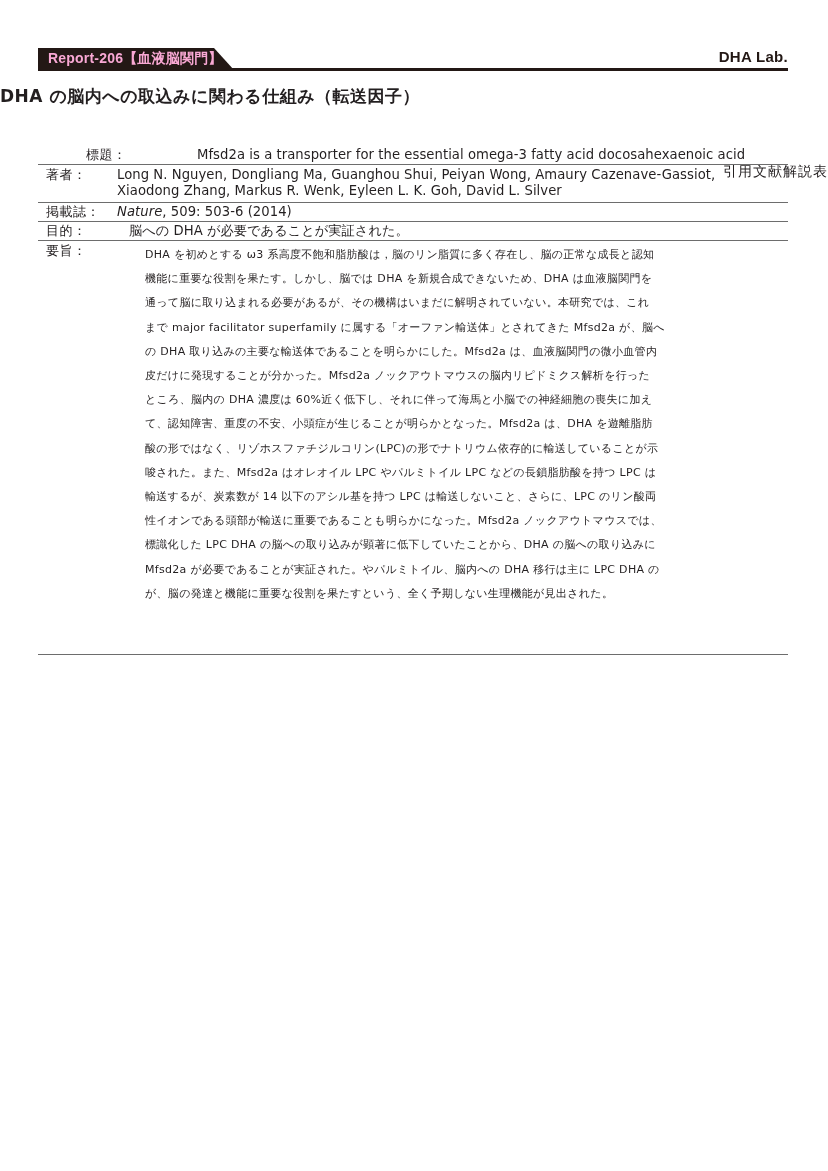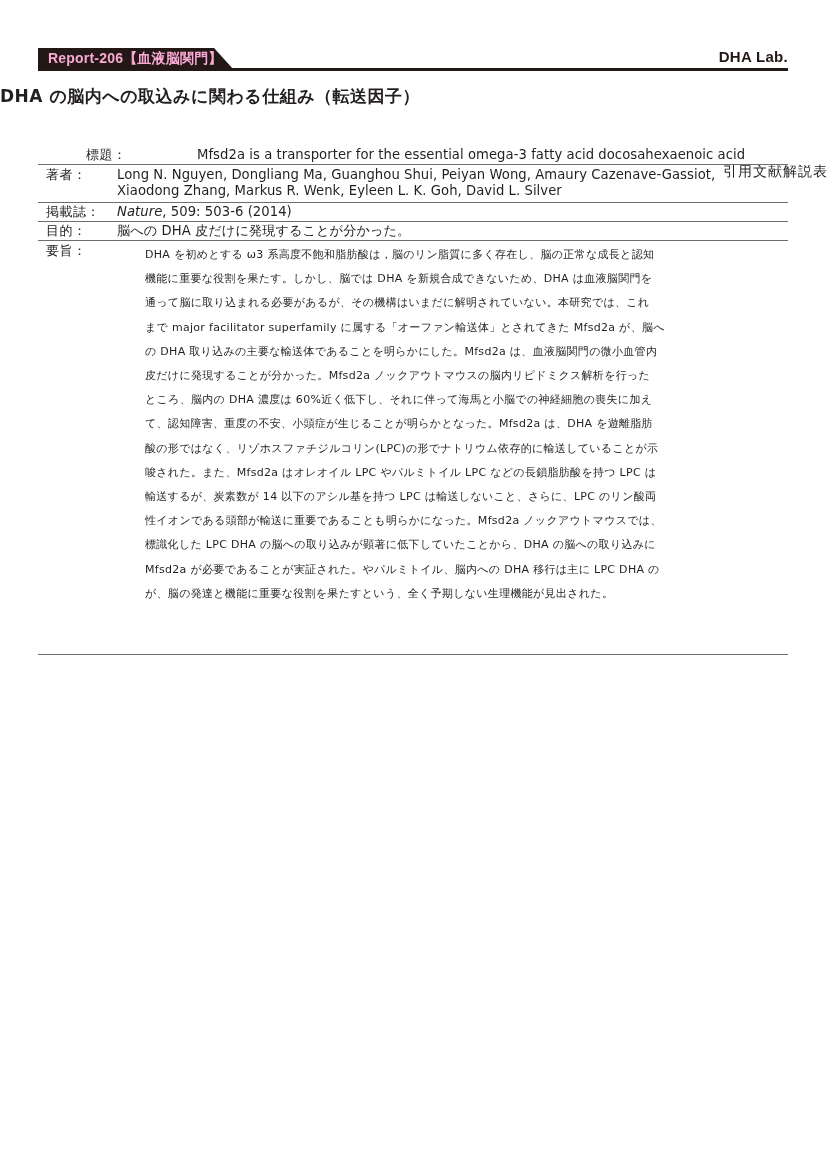--- a/index.html
+++ b/index.html
@@ -107,21 +107,21 @@
       font-size: 13.2px;
       line-height: 16px;
       letter-spacing: 0.05px;
     }
     .row-title { height: 18px; }
     .row-title .ref-label, .row-title .ref-value { padding-top: 1px; line-height: 16px; margin-left: 40px; }
     .row-authors { height: 37px; }
     .row-authors .ref-label, .row-authors .ref-value { padding-top: 2px; line-height: 16px; }
     .row-journal { height: 18px; }
     .row-journal .ref-label, .row-journal .ref-value { padding-top: 1px; line-height: 16px; }
-    .row-purpose { height: 18px; }
+    .row-purpose { height: 18px; gap: 12px; }
     .row-purpose .ref-label, .row-purpose .ref-value { padding-top: 1px; line-height: 16px; }
     .row-summary { height: 413px; }
     .row-summary .ref-label { padding-top: 2px; line-height: 16px; }
     .row-summary .ref-value {
       padding-top: 2px;
       font-size: 11px;
       line-height: 24.2px;
       letter-spacing: 0.3px;
       margin-left: 28px;
     }
@@ -156,21 +156,21 @@
     </div>
   </div>
 
   <div class="ref-row row-journal">
     <div class="ref-label">掲載誌：</div>
     <div class="ref-value"><span class="italic">Nature</span><span>, 509: 503-6 (2014)</span></div>
   </div>
 
   <div class="ref-row row-purpose">
     <div class="ref-label">目的：</div>
-    <div class="ref-value">脳への DHA 皮だけに発現することが分かった。</div>
+    <div class="ref-value">脳への DHA が必要であることが実証された。</div>
   </div>
 
   <div class="ref-row row-summary">
     <div class="ref-label">要旨：</div>
     <div class="ref-value">
       <div>DHA を初めとする ω3 系高度不飽和脂肪酸は，脳のリン脂質に多く存在し、脳の正常な成長と認知</div>
       <div>機能に重要な役割を果たす。しかし、脳では DHA を新規合成できないため、DHA は血液脳関門を</div>
       <div>通って脳に取り込まれる必要があるが、その機構はいまだに解明されていない。本研究では、これ</div>
       <div>まで major facilitator superfamily に属する「オーファン輸送体」とされてきた Mfsd2a が、脳へ</div>
       <div>の DHA 取り込みの主要な輸送体であることを明らかにした。Mfsd2a は、血液脳関門の微小血管内</div>

